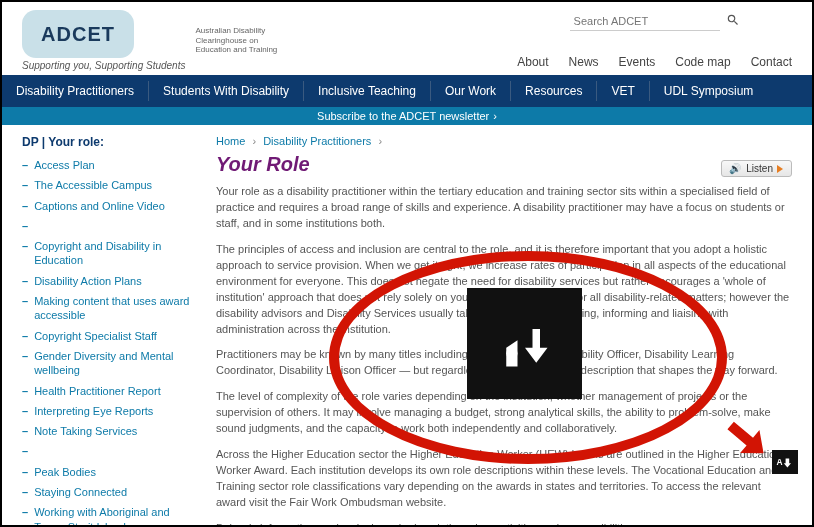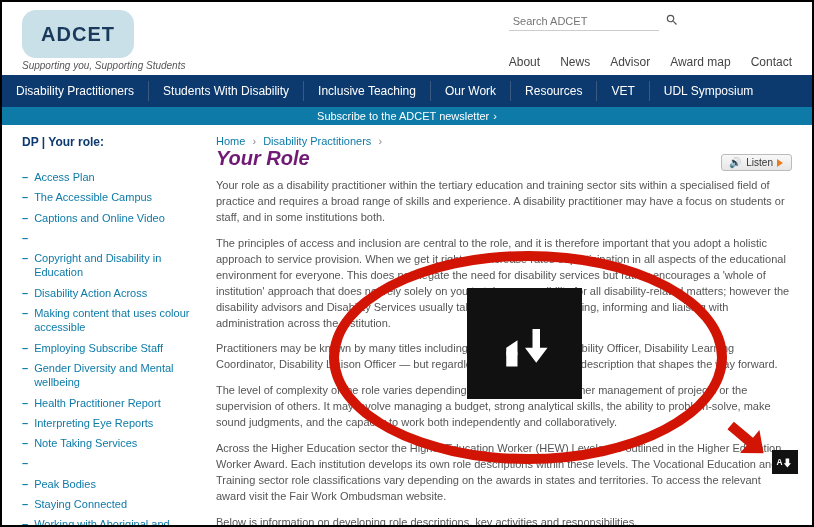--- a/index.html
+++ b/index.html
@@ -3,40 +3,40 @@
 <meta charset="utf-8">
 <style>
 * { margin: 0; padding: 0; box-sizing: border-box; }
 body { font-family: Arial, sans-serif; font-size: 12px; color: #333; background: #fff; width: 814px; height: 527px; overflow: hidden; position: relative; }
 .page { width: 814px; height: 527px; position: relative; border: 2px solid #000; overflow-y: scroll; overflow-x: hidden; }
 .header { display: flex; align-items: center; padding: 8px 20px 4px 20px; }
 .logo-box { display: flex; align-items: center; gap: 10px; }
 .logo-img { width: 112px; height: 48px; background: #c9e0e8; border-radius: 14px; display: flex; align-items: center; justify-content: center; font-weight: bold; font-size: 20px; color: #1a3a5c; letter-spacing: 1px; position: relative; }
 .logo-sub { font-size: 8px; color: #666; line-height: 1.2; }
 .logo-tagline { font-style: italic; font-size: 10px; color: #555; margin-top: 2px; }
-.header-right { margin-left: auto; display: flex; flex-direction: column; align-items: flex-start; gap: 24px; }
+.header-right { margin-left: auto; display: flex; flex-direction: column; align-items: center; gap: 24px; }
 .search-box { display: flex; align-items: center; gap: 6px; }
 .search-input { border: none; border-bottom: 1px solid #ccc; padding: 3px 4px; font-size: 11px; width: 150px; outline: none; }
 .search-icon svg { width: 14px; height: 14px; fill: #555; }
 .top-nav { display: flex; gap: 20px; font-size: 12px; color: #444; }
 .top-nav span { cursor: pointer; }
 .main-nav { background: #0d3a6e; display: flex; padding: 6px 0 6px 0; }
 .main-nav span { color: #fff; font-size: 12px; padding: 3px 14px; border-right: 1px solid #3a5a80; cursor: pointer; }
 .main-nav span:last-child { border-right: none; }
 .subscribe-bar { background: #0d7aa8; color: #fff; text-align: center; font-size: 11px; padding: 3px 16px; }
 .subscribe-bar .chev { margin-left: 4px; }
 .content { display: flex; padding: 10px 20px; gap: 24px; }
 .sidebar { width: 170px; flex-shrink: 0; }
-.side-title { color: #0d3a6e; font-size: 12px; font-weight: bold; margin-bottom: 18px; }
+.side-title { color: #0d3a6e; font-size: 12px; font-weight: bold; margin-bottom: 6px; }
 .side-list { list-style: none; }
 .side-list li { display: flex; align-items: flex-start; gap: 6px; padding: 3px 0; font-size: 11px; line-height: 1.3; }
 .side-list li .dash { color: #0d7aa8; font-weight: bold; }
 .side-list li a { color: #0d7aa8; text-decoration: none; cursor: pointer; }
 .main { flex: 1; }
-.breadcrumb { font-size: 11px; color: #0d7aa8; }
+.breadcrumb { font-size: 11px; color: #0d7aa8; margin-bottom: 6px; }
 .breadcrumb .sep { color: #888; margin: 0 4px; }
 .page-title-row { display: flex; align-items: center; }
 .page-title { color: #701a75; font-size: 20px; font-weight: bold; margin-bottom: 8px; font-style: italic; }
 .listen-btn { margin-left: auto; border: 1px solid #bbb; background: linear-gradient(#f8f8f8,#e6e6e6); border-radius: 3px; padding: 2px 8px; font-size: 10px; display: flex; align-items: center; gap: 4px; cursor: pointer; }
 .listen-btn .play { width: 0; height: 0; border-left: 6px solid #e67e22; border-top: 4px solid transparent; border-bottom: 4px solid transparent; }
 .main p { font-size: 11px; color: #555; line-height: 1.45; margin-bottom: 10px; }
 .overlay-circle { position: absolute; left: 327px; top: 249px; width: 398px; height: 213px; border: 10px solid #d21404; border-radius: 50%; pointer-events: none; }
 .overlay-rect { position: absolute; left: 465px; top: 286px; width: 115px; height: 111px; background: #111; display: flex; align-items: center; justify-content: center; }
 .overlay-rect svg { width: 60px; height: 50px; fill: #fff; }
 .overlay-arrow { position: absolute; left: 718px; top: 411px; transform: rotate(40deg); pointer-events: none; }
@@ -49,35 +49,40 @@
 
 <div class="page">
   <div class="header">
     <div class="logo-box">
       <div>
         <div class="logo-img">
             <span>ADCET</span>
           </div>
         <div class="logo-tagline">Supporting you, Supporting Students</div>
       </div>
+      <div class="logo-sub">
+        <div>Australian Disability</div>
+        <div>Clearinghouse on</div>
+        <div>Education and Training</div>
+      </div>
     </div>
     <div class="header-right">
       <div class="search-box">
         <input class="search-input" placeholder="Search ADCET" style="">
         <span class="search-icon">
           <svg viewBox="0 0 24 24">
               <path d="M15.5 14h-.79l-.28-.27A6.471 6.471 0 0016 9.5 6.5 6.5 0 109.5 16c1.61 0 3.09-.59 4.23-1.57l.27.28v.79l5 4.99L20.49 19l-4.99-5zm-6 0C7.01 14 5 11.99 5 9.5S7.01 5 9.5 5 14 7.01 14 9.5 11.99 14 9.5 14z"></path>
             </svg>
         </span>
       </div>
       <div class="top-nav">
         <span>About</span>
         <span>News</span>
-        <span>Advisor</span>
-        <span>Award map</span>
+        <span>Events</span>
+        <span>Code map</span>
         <span>Contact</span>
       </div>
     </div>
   </div>
 
   <div class="main-nav">
     <span>Disability Practitioners</span>
     <span>Students With Disability</span>
     <span>Inclusive Teaching</span>
     <span>Our Work</span>
@@ -108,29 +113,29 @@
           </li>
           <li>
             <span class="dash">–</span>
           </li>
           <li>
             <span class="dash">–</span>
             <a>Copyright and Disability in Education</a>
           </li>
           <li>
             <span class="dash">–</span>
-            <a>Disability Action Across</a>
-          </li>
-          <li>
-            <span class="dash">–</span>
-            <a>Making content that uses colour accessible</a>
-          </li>
-          <li>
-            <span class="dash">–</span>
-            <a>Employing Subscribe Staff</a>
+            <a>Disability Action Plans</a>
+          </li>
+          <li>
+            <span class="dash">–</span>
+            <a>Making content that uses award accessible</a>
+          </li>
+          <li>
+            <span class="dash">–</span>
+            <a>Copyright Specialist Staff</a>
           </li>
           <li>
             <span class="dash">–</span>
             <a>Gender Diversity and Mental wellbeing</a>
           </li>
           <li>
             <span class="dash">–</span>
             <a>Health Practitioner Report</a>
           </li>
           <li>

